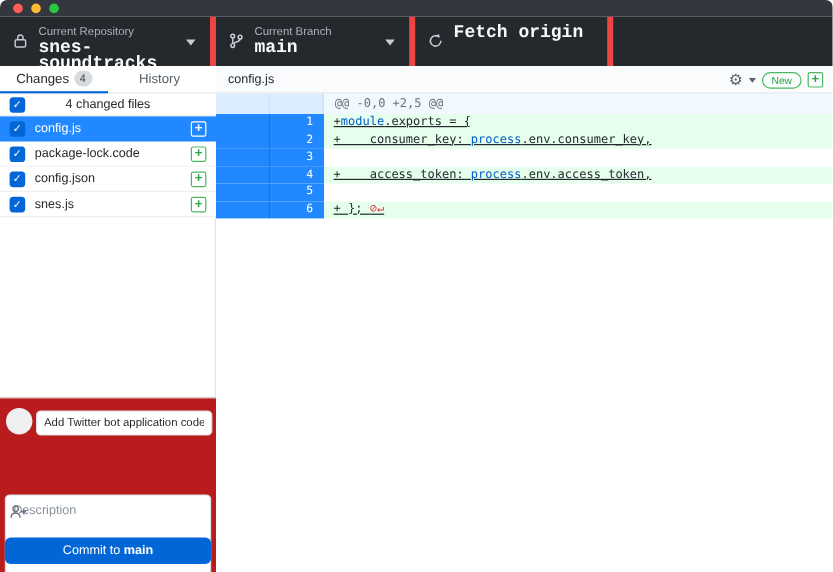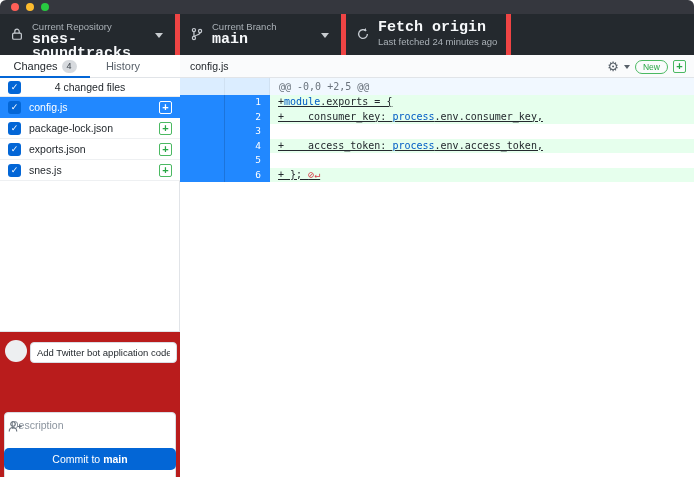--- a/index.html
+++ b/index.html
@@ -128,53 +128,52 @@
 
     <div class="tb-sec tb-fetch">
       <span class="tb-icon">
         <svg width="14" height="14" viewBox="0 0 16 16" fill="none" stroke="currentColor" stroke-width="1.5">
           <path d="M13 8 a5 5 0 1 1 -1.5 -3.5"></path>
           <path d="M11.2 1.2 L11.8 4.6 L8.4 4.2" fill="currentColor" stroke="none"></path>
         </svg>
       </span>
       <div class="tb-text">
         <div class="tb-value">Fetch origin</div>
-        <div class="tb-sub">Last fetched 24 minutes ago</div>
       </div>
     </div>
   </div>
 
   <div class="sidebar">
     <div class="tabbar">
       <div class="tab active" style="left:0">
         <span>Changes</span><span class="tab-badge">4</span>
       </div>
-      <div class="tab" style="left:78px">
+      <div class="tab" style="left:88px">
         <span>History</span>
       </div>
     </div>
 
     <div class="allfiles-row">
       <div class="allfiles-label">4 changed files</div>
       <div class="cb" style="top:3px"><span>✓</span></div>
     </div>
 
     <div class="file-row selected" style="top:42px">
       <div class="cb"><span>✓</span></div>
       <div class="file-name">config.js</div>
       <div class="plusbox"><span>+</span></div>
     </div>
     <div class="file-row" style="top:63px">
       <div class="cb"><span>✓</span></div>
-      <div class="file-name">package-lock.json</div>
+      <div class="file-name">package-lock.code</div>
       <div class="plusbox"><span>+</span></div>
     </div>
     <div class="file-row" style="top:84px">
       <div class="cb"><span>✓</span></div>
-      <div class="file-name">exports.json</div>
+      <div class="file-name">config.json</div>
       <div class="plusbox"><span>+</span></div>
     </div>
     <div class="file-row" style="top:105px">
       <div class="cb"><span>✓</span></div>
       <div class="file-name">snes.js</div>
       <div class="plusbox"><span>+</span></div>
     </div>
 
     <div class="commit-panel">
       <div class="avatar"></div>

